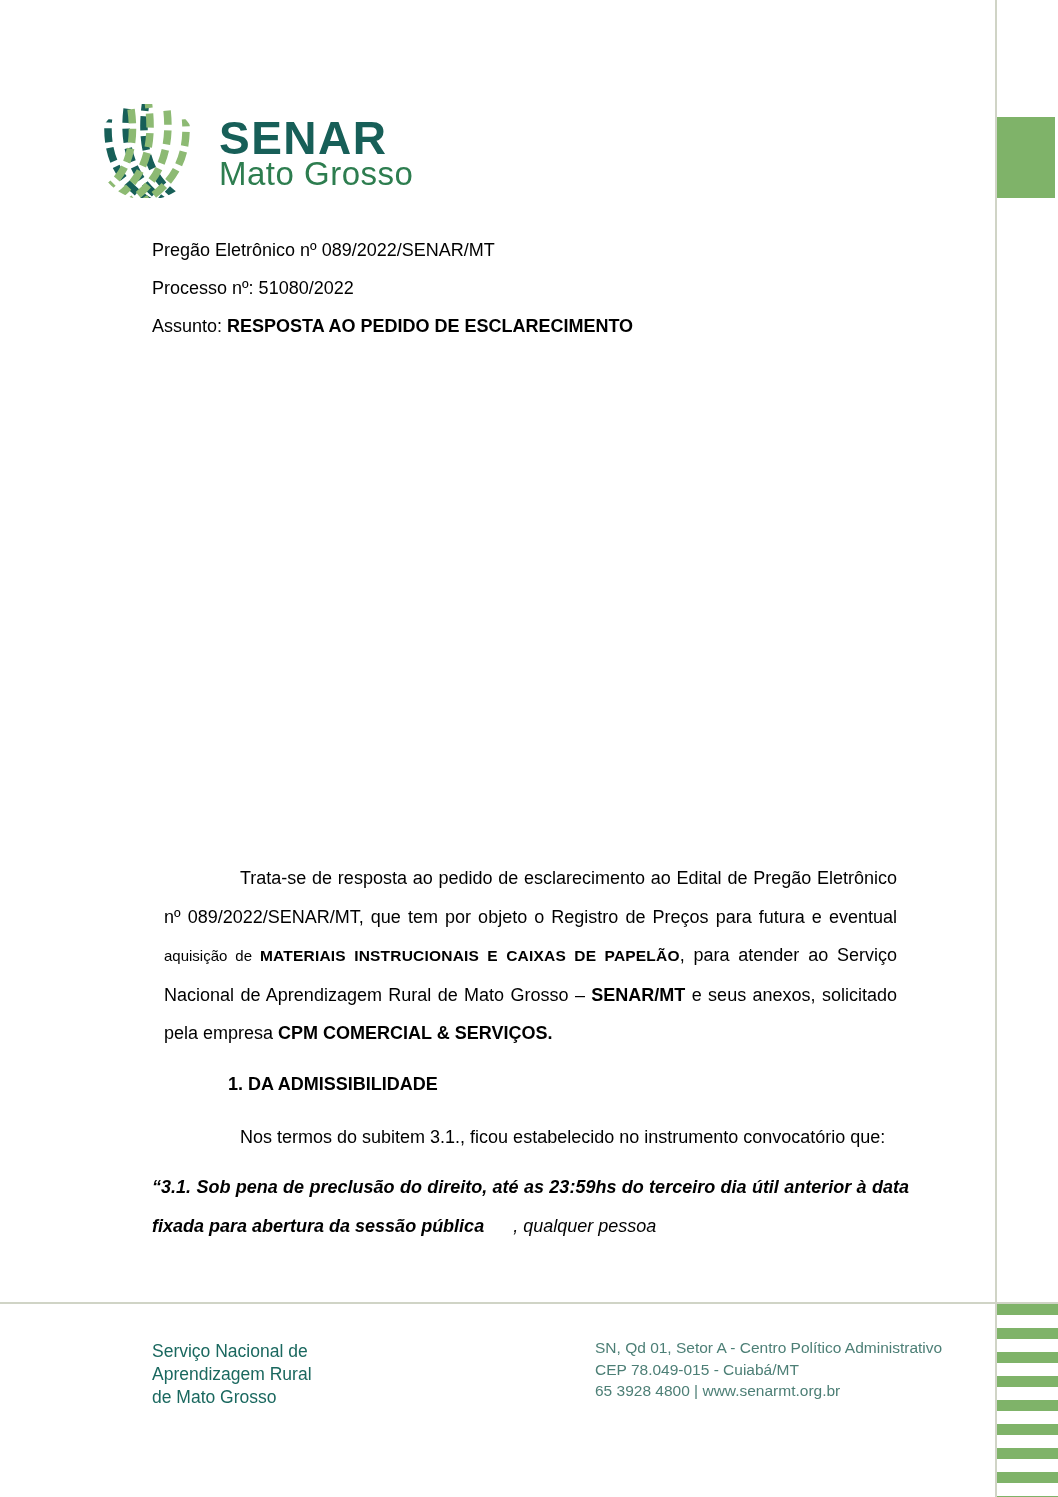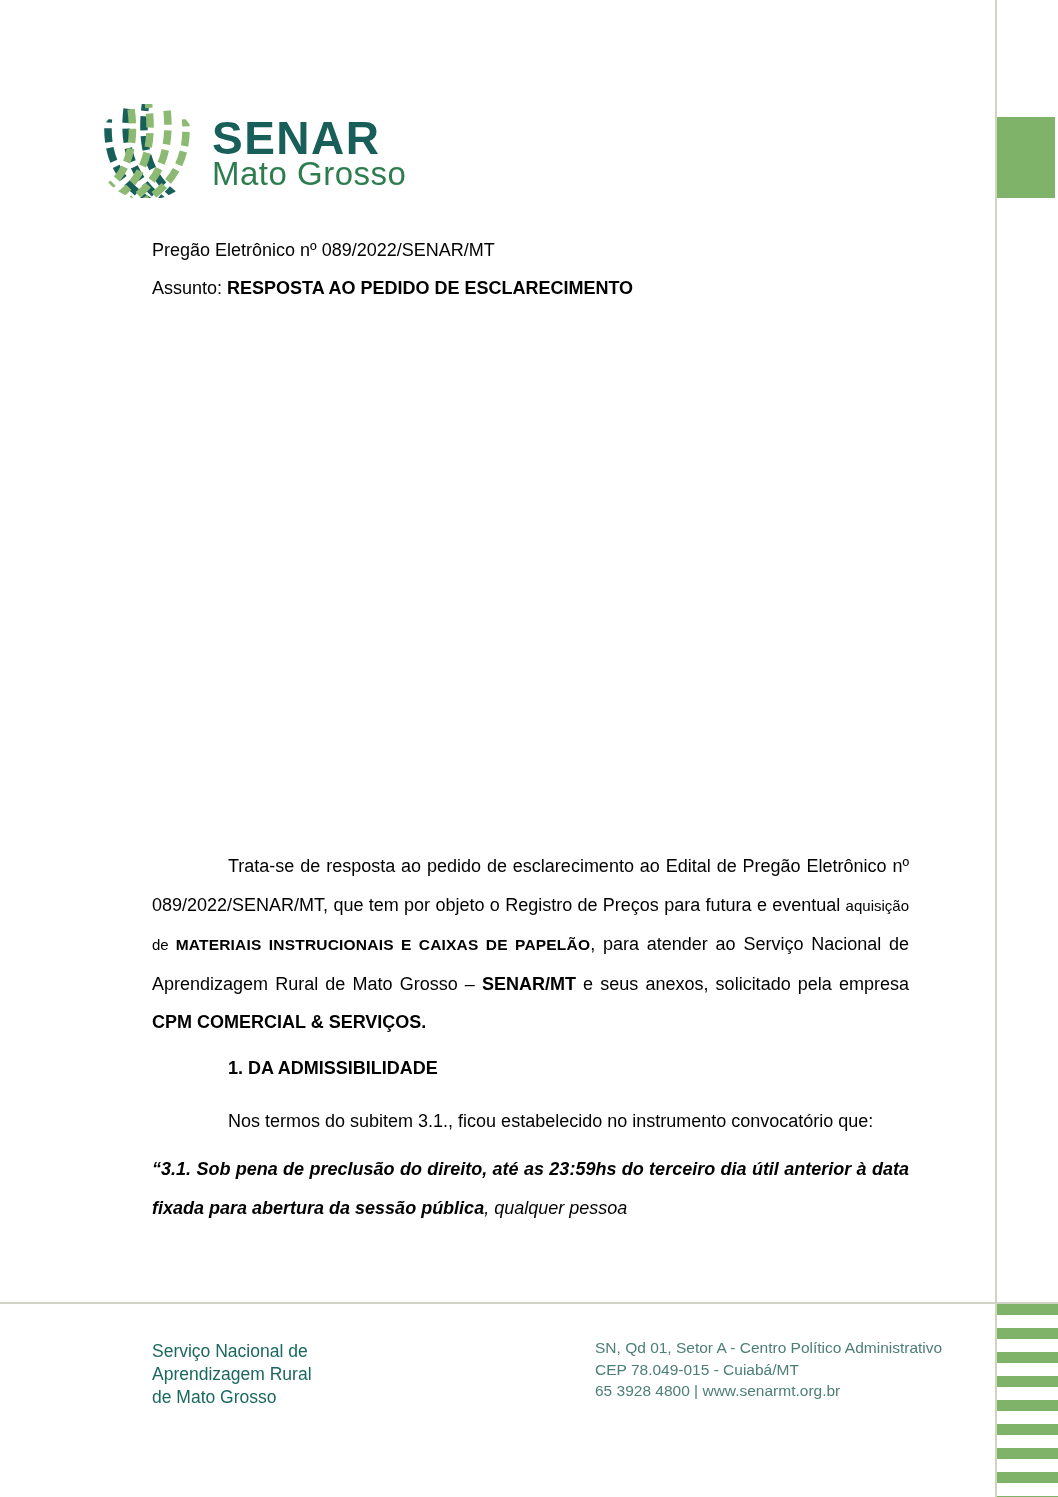--- a/index.html
+++ b/index.html
@@ -17,38 +17,38 @@
   .vline{position:absolute; left:995px; top:0; width:2px; height:1497px; background:var(--rule-gray);}
   .corner-block{position:absolute; left:997px; top:117px; width:58px; height:81px; background:var(--green-accent);}
   .footer-divider{position:absolute; left:0; top:1302px; width:1058px; height:2px; background:var(--rule-gray);}
   .footer-stripes{
     position:absolute; left:997px; top:1304px; width:61px; height:193px;
     background:repeating-linear-gradient(180deg, var(--green-accent) 0 11px, transparent 11px 24px);
   }
   
   .logo{position:absolute; left:94px; top:104px; display:flex; align-items:center;}
   .logo-mark{width:106px; height:94px; flex:0 0 auto;}
-  .logo-text{margin-left:12px;}
+  .logo-text{margin-left:19px;}
   .logo-senar{color:var(--teal-dark); font-weight:bold; font-size:46px; line-height:42px; letter-spacing:1.5px;}
   .logo-region{color:var(--green-region); font-size:33px; line-height:30px; letter-spacing:0.5px;}
   .arc-dark{stroke:var(--teal-dark);}
   .arc-light{stroke:var(--green-leaf);}
   
   .header-block{position:absolute; left:152px; top:231px; width:780px; font-size:18px; line-height:38px;}
   .bold{font-weight:bold;}
   
   .body-block{position:absolute; left:152px; top:847px; width:757px; font-size:18px; line-height:38.6px;}
-  .para{margin:0; text-align:justify; text-indent:76px;}
+  .para{margin:12px; text-align:justify; text-indent:76px;}
   .small-inline{font-size:15px;}
   .boldcaps{font-weight:bold; font-size:15.5px; letter-spacing:0.2px;}
   .section-title{margin:7px 0 0 76px; font-weight:bold; line-height:38.6px;}
   .para-2{margin-top:14px;}
   .quote{margin:10px 0 0 0; text-align:justify; text-indent:0; line-height:39px;}
   .q-bold{font-weight:bold; font-style:italic;margin-top:19px;}
-  .q-italic{font-style:italic;}
+  .q-italic{font-style:italic;margin-left:29px;}
   
   .footer-org{position:absolute; left:120px; top:1340px; color:var(--footer-teal); font-weight:normal; font-size:17.5px; line-height:23px;margin-left:32px;}
   .footer-address{position:absolute; left:595px; top:1337px; color:var(--footer-address); font-size:15.5px; line-height:21.5px;}
 </style>
 </head>
 <body>
 
 <div class="page">
 
   <div class="vline"></div>
@@ -80,20 +80,21 @@
       </svg>
     </span>
     <div class="logo-text">
       <div class="logo-senar">SENAR</div>
       <div class="logo-region">Mato Grosso</div>
     </div>
   </div>
 
   <div class="header-block">
     <div>Pregão Eletrônico nº 089/2022/SENAR/MT</div>
+    <div>Processo nº: 51080/2022</div>
     <div><span>Assunto: </span><span class="bold">RESPOSTA AO PEDIDO DE ESCLARECIMENTO</span></div>
   </div>
 
   <div class="body-block">
     <p class="para"><span>Trata-se de resposta ao pedido de esclarecimento ao Edital de Pregão Eletrônico nº 089/2022/SENAR/MT, que tem por objeto o Registro de Preços para futura e eventual </span><span class="small-inline">aquisição de </span><span class="boldcaps">MATERIAIS INSTRUCIONAIS E CAIXAS DE PAPELÃO</span><span>, para atender ao Serviço Nacional de Aprendizagem Rural de Mato Grosso – </span><span class="bold">SENAR/MT</span><span> e seus anexos, solicitado pela empresa </span><span class="bold">CPM COMERCIAL &amp; SERVIÇOS.</span></p>
 
     <div class="section-title">1. DA ADMISSIBILIDADE</div>
 
     <p class="para para-2">Nos termos do subitem 3.1., ficou estabelecido no instrumento convocatório que:</p>
 

